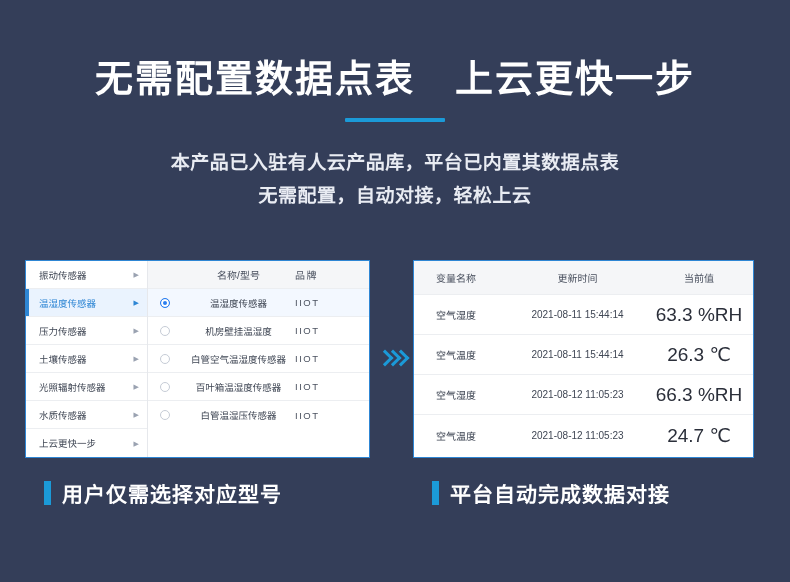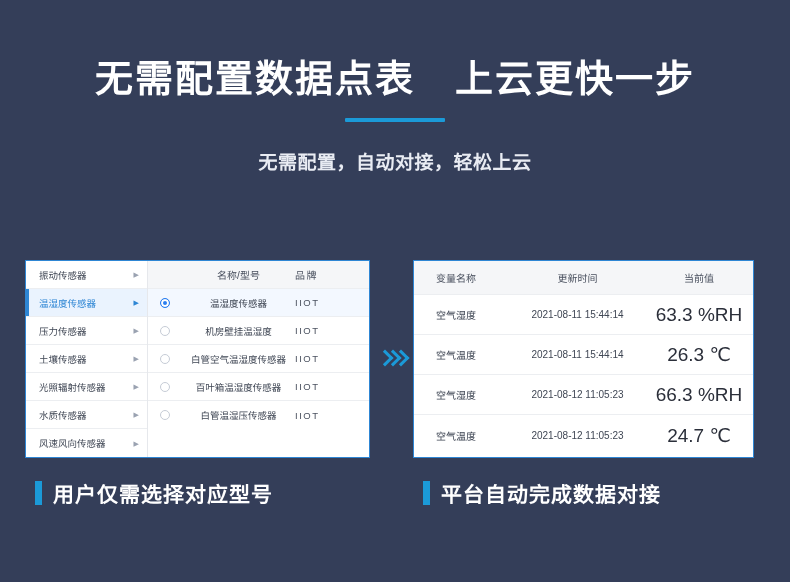--- a/index.html
+++ b/index.html
@@ -204,21 +204,21 @@
 
   .r-var  { width: 96px; padding-left: 22px; white-space: nowrap; }
   .r-time { flex: 1; text-align: center; white-space: nowrap; }
   .r-val  { width: 108px; text-align: center; white-space: nowrap; }
   .rp-row .r-val { font-size: 19px; color: #2b2f3a; }
 
   
   .captions {
     position: absolute;
     top: 478px;
-    left: 7px;
+    left: 16px;
     width: 626px;
     height: 34px;
   }
   .caption {
     position: absolute;
     display: flex;
     align-items: center;
     top: 0;
   }
   .caption-left  { left: 28px; }
@@ -239,20 +239,21 @@
     white-space: nowrap;
   }
 </style>
 </head>
 <body>
 
 <div class="hero">
   <div class="hero-title">无需配置数据点表　上云更快一步</div>
   <div class="title-rule"></div>
   <div class="hero-sub">
+    <div>本产品已入驻有人云产品库，平台已内置其数据点表</div>
     <div>无需配置，自动对接，轻松上云</div>
   </div>
 </div>
 
 <div class="panels">
 
   <div class="panel panel-left">
     <div class="lp-body">
 
       <div class="lp-side">
@@ -274,21 +275,21 @@
         </div>
         <div class="side-item">
           <span class="side-label">光照辐射传感器</span>
           <span class="side-caret">▶</span>
         </div>
         <div class="side-item">
           <span class="side-label">水质传感器</span>
           <span class="side-caret">▶</span>
         </div>
         <div class="side-item">
-          <span class="side-label">风速风向传感器</span>
+          <span class="side-label">上云更快一步</span>
           <span class="side-caret">▶</span>
         </div>
       </div>
 
       <div class="lp-table">
         <div class="lp-head">
           <div class="c-radio"></div>
           <div class="c-name">名称/型号</div>
           <div class="c-brand">品牌</div>
         </div>

